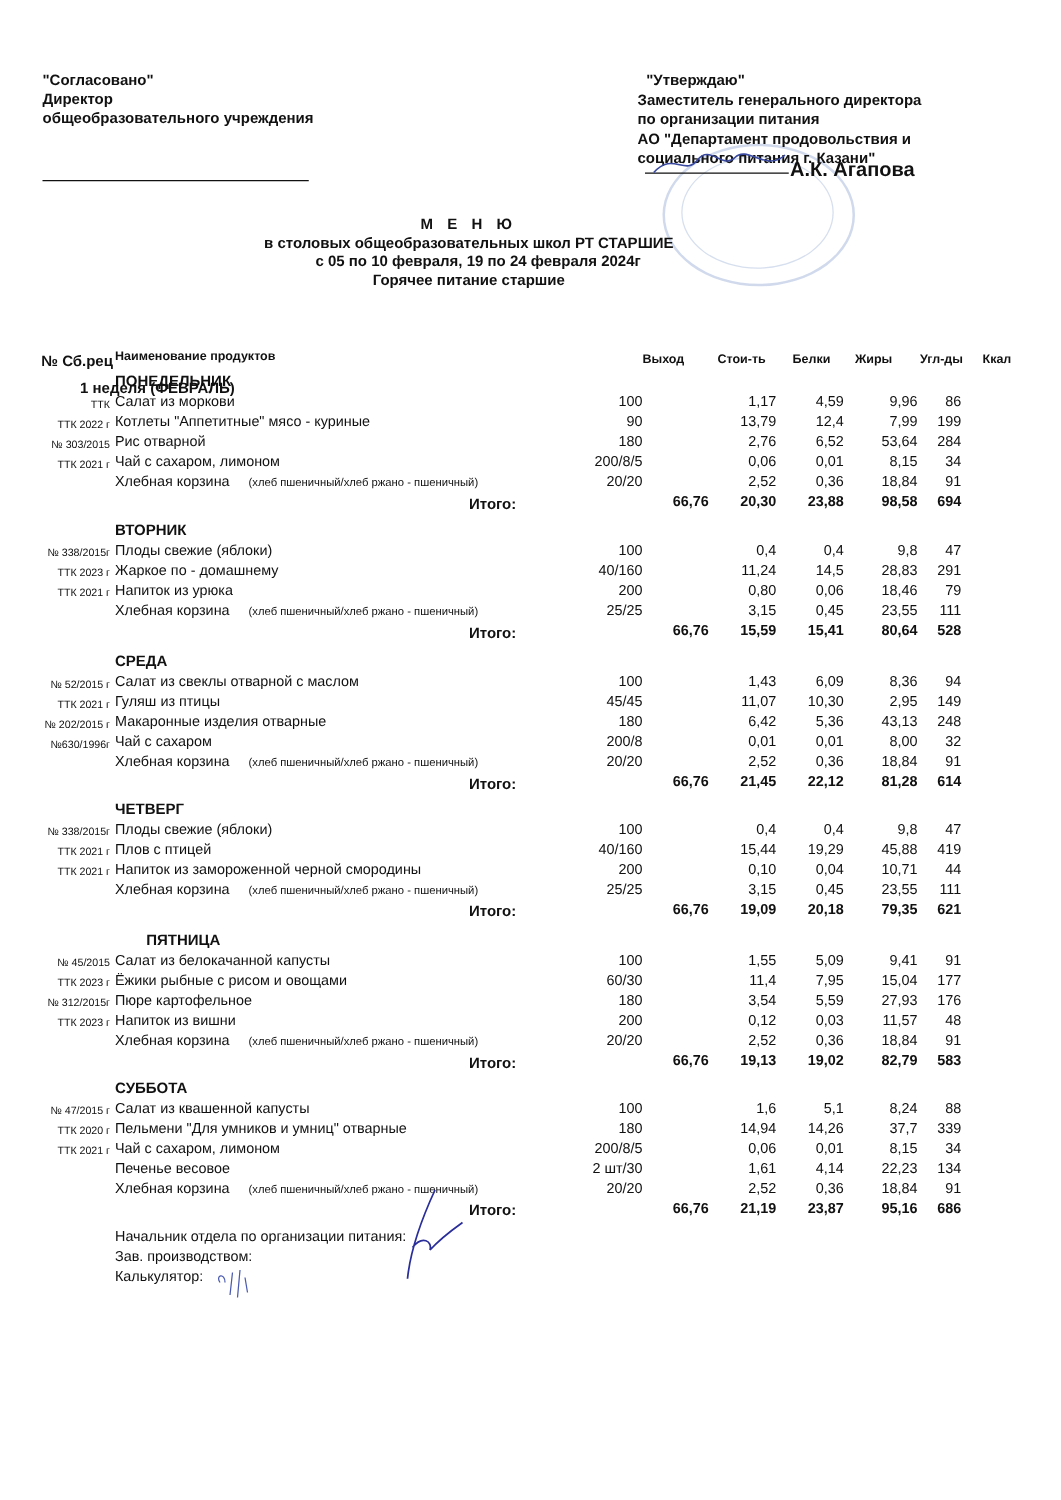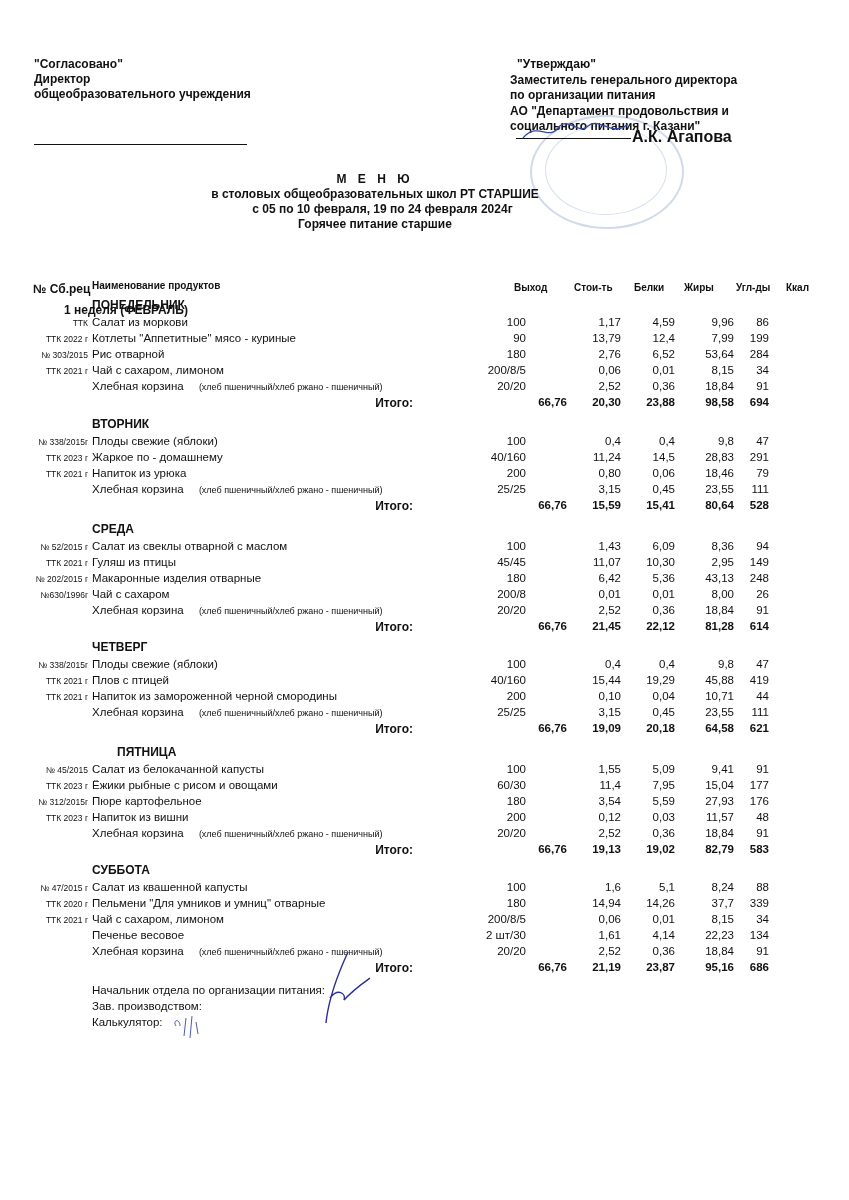--- a/index.html
+++ b/index.html
@@ -22,21 +22,21 @@
   .title-block .t2 { padding-left: 15px; }
   .week { left: 64px; top: 267px; font-size: 12px; font-weight: bold; margin-top: 36px; }
   .colhdr-no { left: 33px; top: 282px; font-size: 12px; font-weight: bold; }
   .colhdr-name { left: 92px; top: 280px; font-size: 10px; font-weight: bold; }
   .colhdr { top: 282px; font-size: 10px; font-weight: bold; padding-left: 48px; }
   .row { position: absolute; left: 0; width: 849px; height: 16px; font-size: 11.5px; }
   .row .code { position: absolute; right: 761px; font-size: 8.5px; white-space: nowrap; top: 2px; }
   .row .name { position: absolute; left: 92px; white-space: nowrap; }
   .row .name small { font-size: 9px; padding-left: 12px; }
   .row .num { position: absolute; text-align: right; white-space: nowrap; }
-  .c-out { right: 323px; }
+  .c-out { right: 335px; }
   .c-cost { right: 282px; }
   .c-b { right: 228px; }
   .c-z { right: 174px; }
   .c-u { right: 115px; }
   .c-k { right: 80px; }
   .day { position: absolute; left: 92px; font-size: 12px; font-weight: bold; }
   .total .label { position: absolute; right: 436px; font-weight: bold; font-size: 12px; }
   .total .num { font-weight: bold; }
   .footer { left: 92px; top: 982px; font-size: 11.5px; line-height: 16px; }
 </style>
@@ -211,21 +211,21 @@
       <span class="num c-u">43,13</span>
       <span class="num c-k">248</span>
     </div>
     <div class="row" style="top: 587.6px;">
       <span class="code">№630/1996г</span>
       <span class="name">Чай с сахаром</span>
       <span class="num c-out">200/8</span>
       <span class="num c-b">0,01</span>
       <span class="num c-z">0,01</span>
       <span class="num c-u">8,00</span>
-      <span class="num c-k">26</span>
+      <span class="num c-k">32</span>
     </div>
     <div class="row" style="top: 603.6px;">
       <span class="code"></span>
       <span class="name"><span>Хлебная корзина</span> <small>(хлеб пшеничный/хлеб ржано - пшеничный)</small></span>
       <span class="num c-out">20/20</span>
       <span class="num c-b">2,52</span>
       <span class="num c-z">0,36</span>
       <span class="num c-u">18,84</span>
       <span class="num c-k">91</span>
     </div>
@@ -272,21 +272,21 @@
       <span class="num c-b">3,15</span>
       <span class="num c-z">0,45</span>
       <span class="num c-u">23,55</span>
       <span class="num c-k">111</span>
     </div>
     <div class="row total" style="top: 721.6px;">
       <span class="label">Итого:</span>
       <span class="num c-cost">66,76</span>
       <span class="num c-b">19,09</span>
       <span class="num c-z">20,18</span>
-      <span class="num c-u">64,58</span>
+      <span class="num c-u">79,35</span>
       <span class="num c-k">621</span>
     </div>
     <div class="day" style="top: 745px; margin-left: 25px;">ПЯТНИЦА</div>
     <div class="row" style="top: 762.6px;">
       <span class="code">№ 45/2015</span>
       <span class="name">Салат из белокачанной капусты</span>
       <span class="num c-out">100</span>
       <span class="num c-b">1,55</span>
       <span class="num c-z">5,09</span>
       <span class="num c-u">9,41</span>

